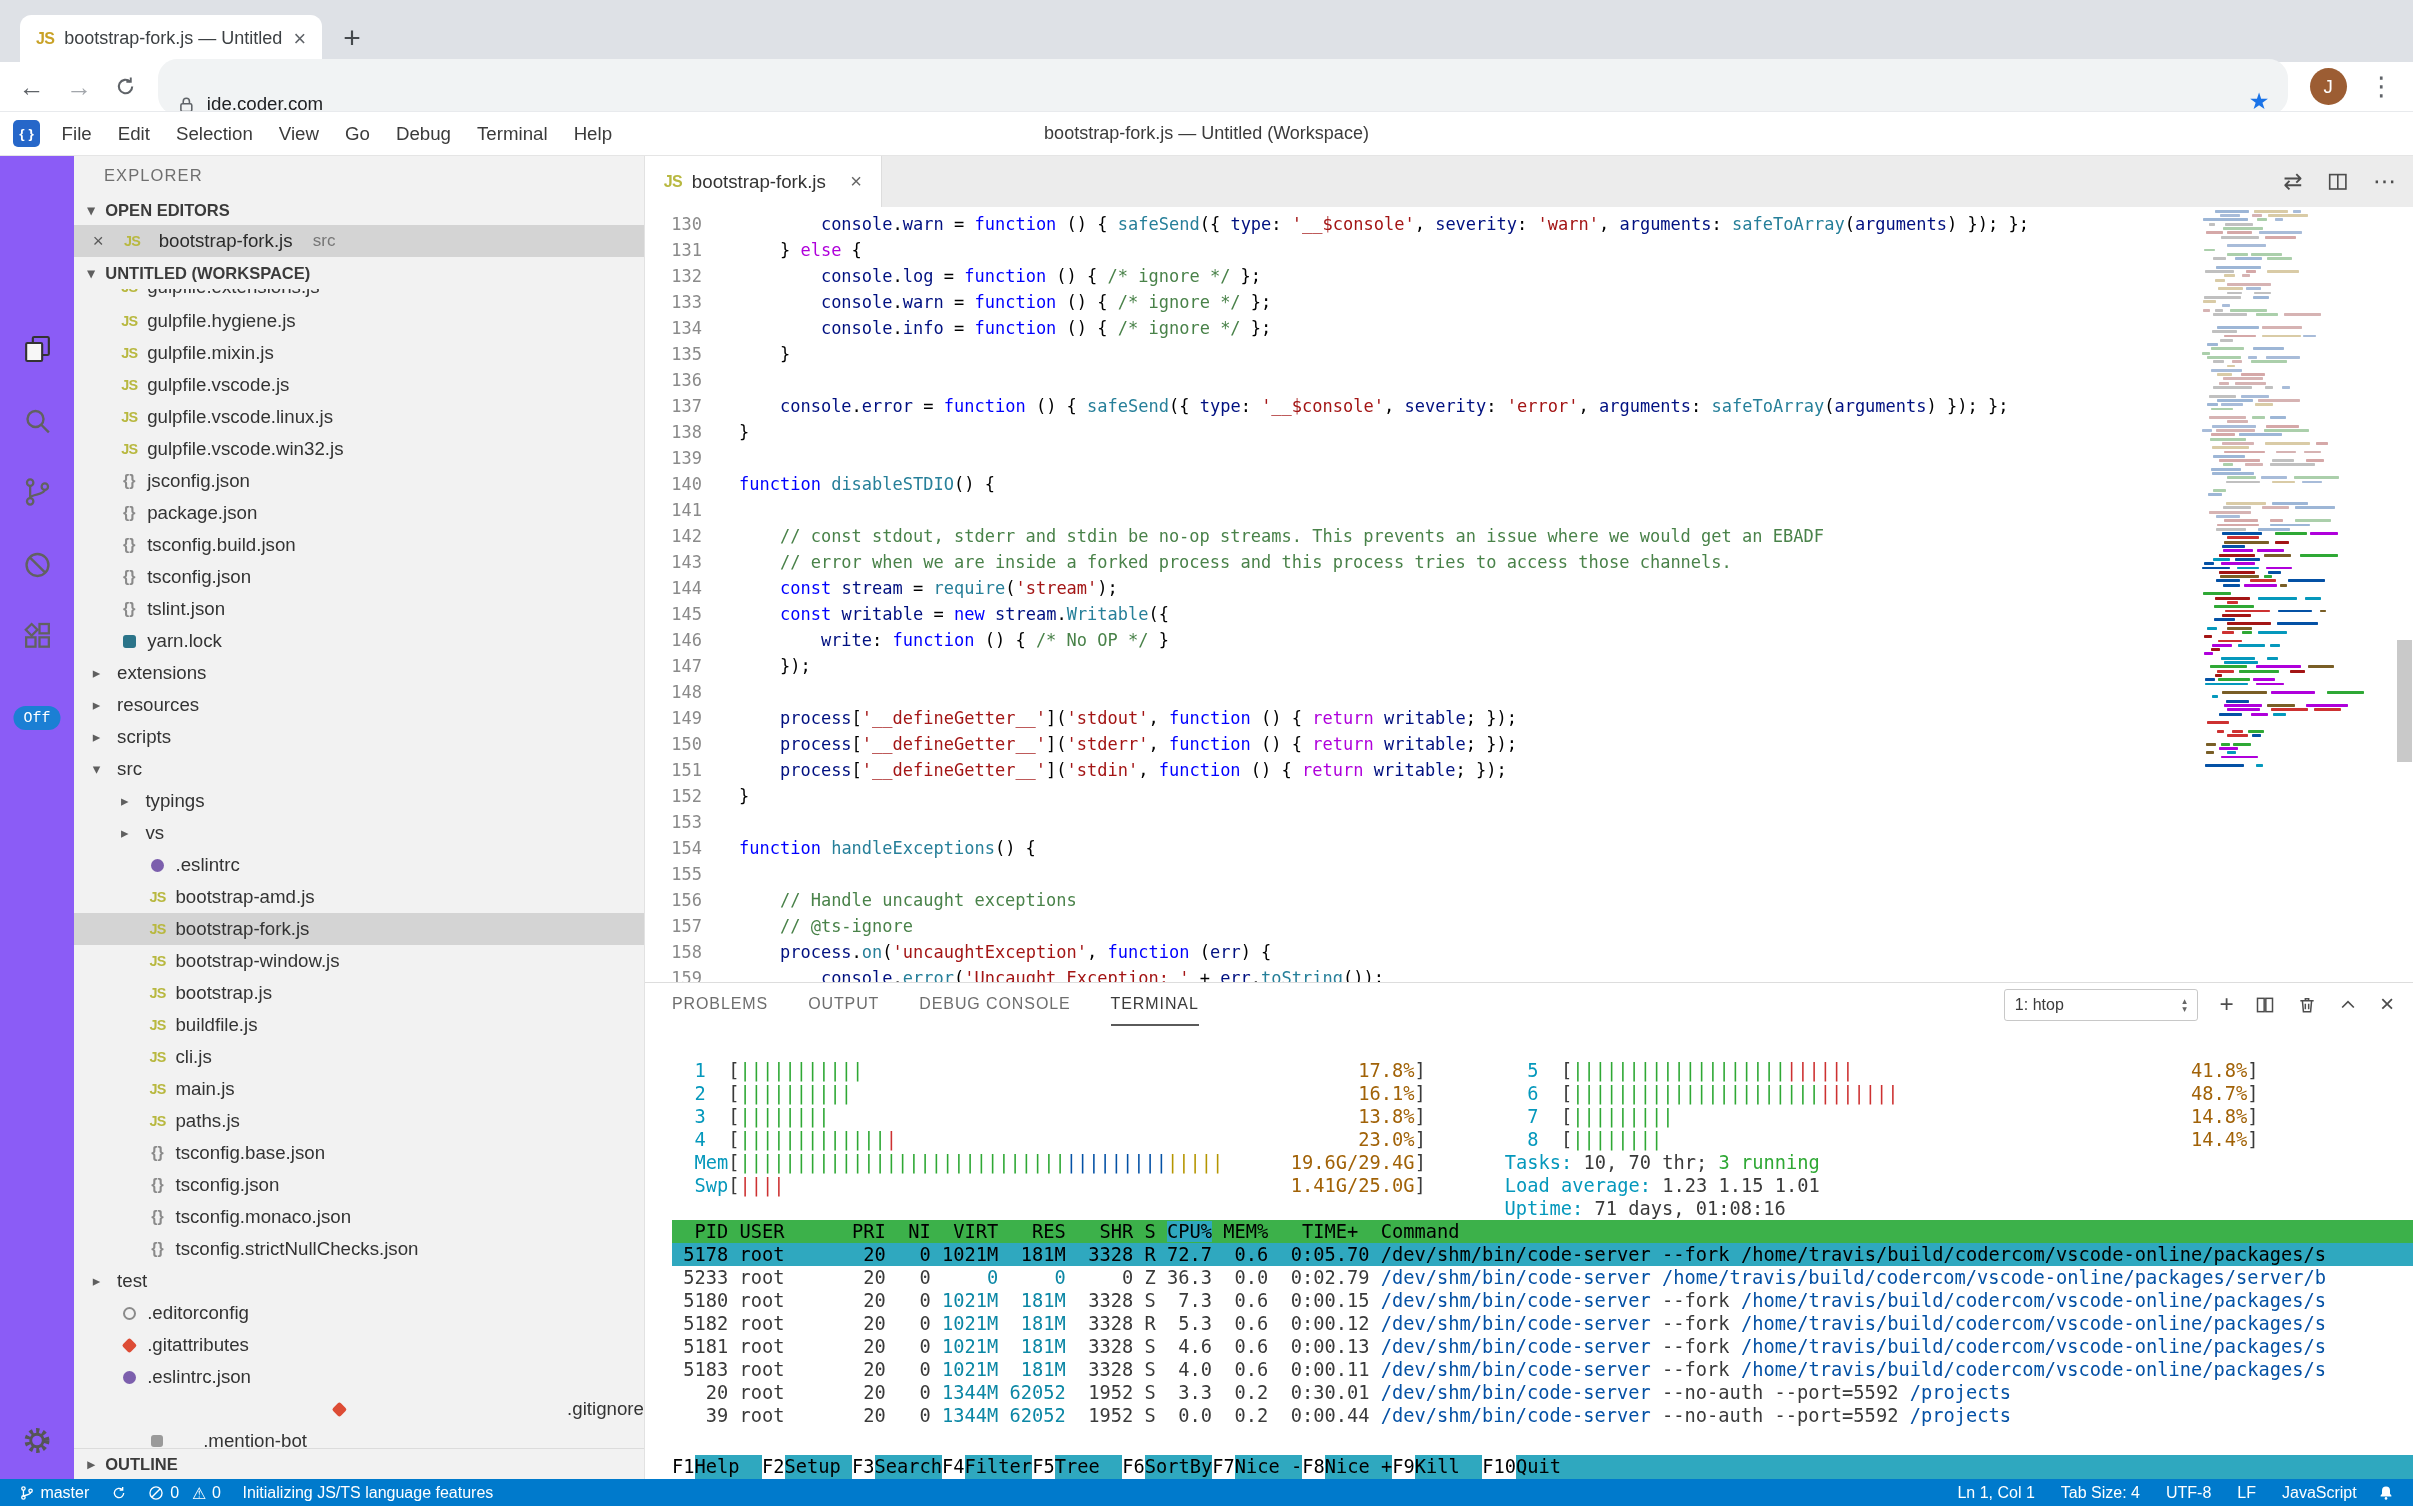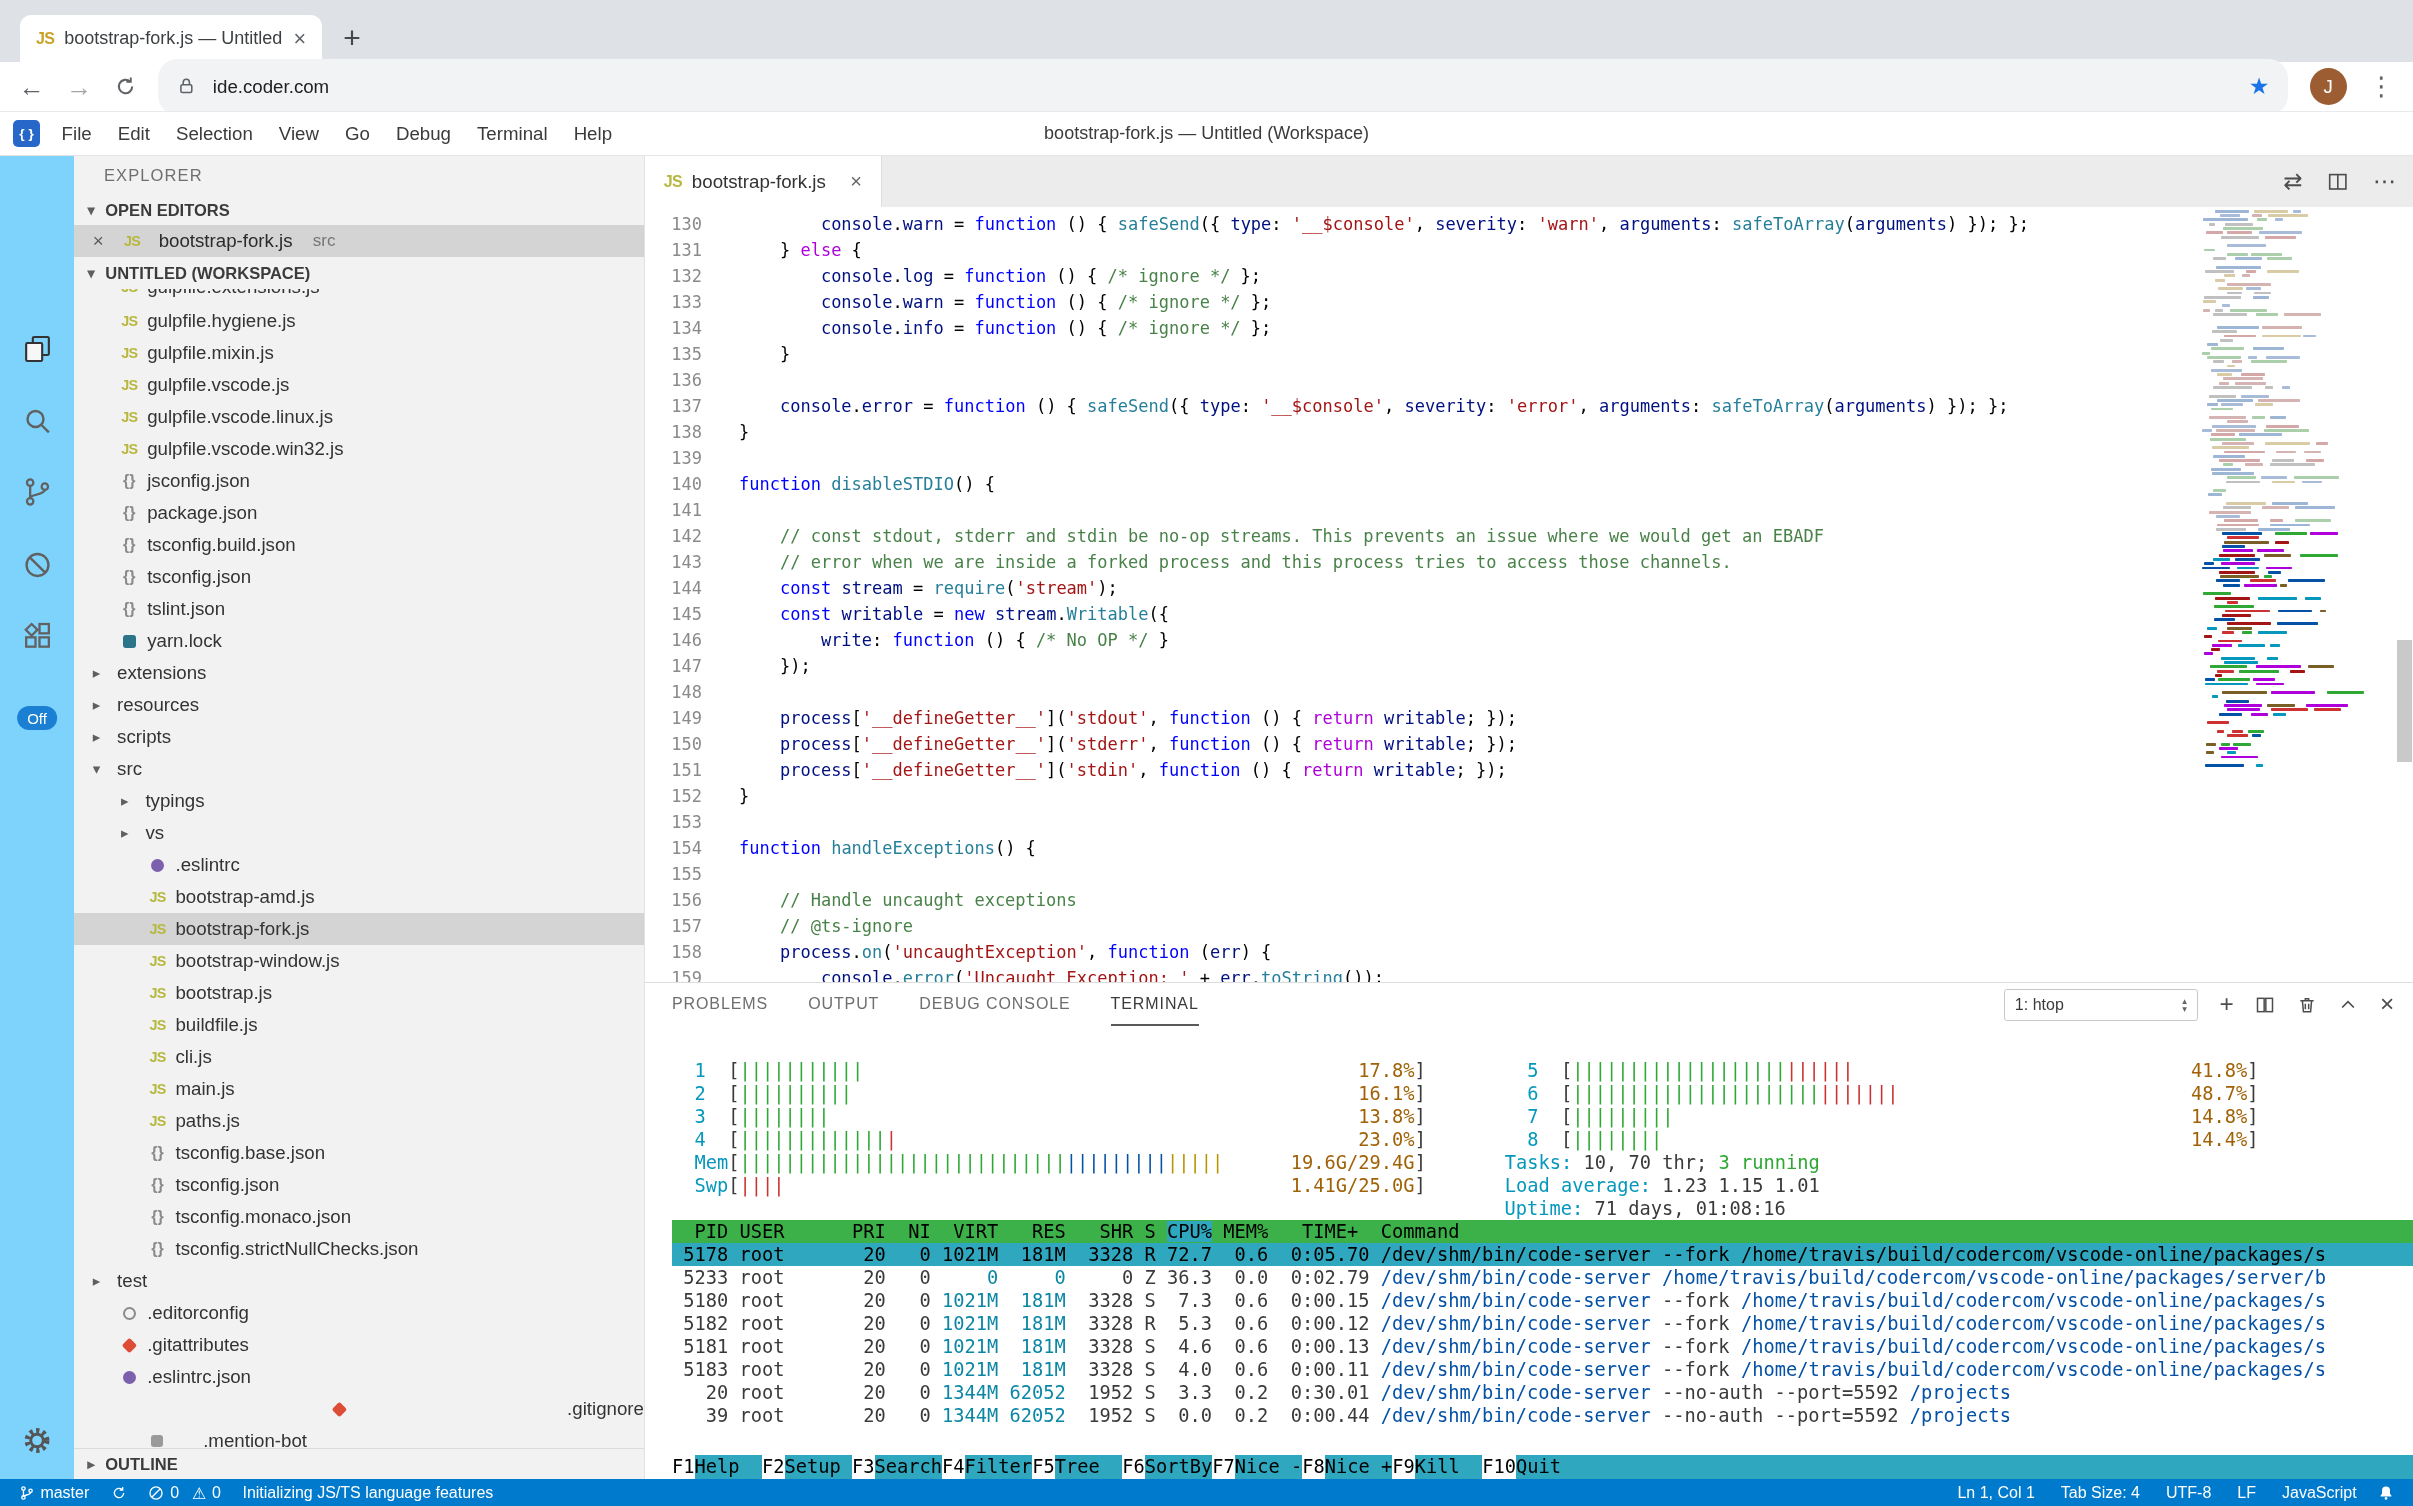--- a/index.html
+++ b/index.html
@@ -12,39 +12,39 @@
     display:flex; align-items:center; padding:0 16px; gap:10px; }
   .fav-js { color:#c9a227; font-weight:bold; font-size:16px; letter-spacing:-0.7px; }
   .btab-title { flex:1; font-size:18px; color:#3c4043; white-space:nowrap; overflow:hidden; }
   .btab-close { font-size:21.6px; color:#5f6368; }
   .newtab { width:40px; height:40px; margin:0 0 4.3px 10px; display:flex; align-items:center; justify-content:center;
     font-size:30px; color:#45494d; border-radius:50%; }
 
   .navbar { height:49px; background:#fff; display:flex; align-items:center; padding:0 18.7px; gap:21.6px; }
   .nav-ic { font-size:26px; color:#5f6368; line-height:1; }
   .nav-ic.dim { color:#a2a6ab; }
-  .omnibox { flex:1; height:56px; background:#f1f3f4; border-radius:19.4px; display:flex; align-items:center;
-    padding:0 18.7px; gap:17px; font-size:18.7px; color:#202124; }
+  .omnibox { flex:1; height:56px; background:#f1f3f4; border-radius:19.4px; display:flex; align-items:flex-end;
+    padding:0 18.7px; gap:11px; font-size:18.7px; color:#202124; }
   .star { margin-left:auto; color:#1a73e8; font-size:23px; }
   .avatar { width:37px; height:37px; border-radius:50%; background:#9c5d33; color:#fff;
     display:flex; align-items:center; justify-content:center; font-size:18.7px; }
   .kebab { font-size:26px; color:#5f6368; }
 
   
   .menubar { height:45px; background:#fff; border-top:0.7px solid #e8eaed; border-bottom:0.7px solid #e5e5e5;
     display:flex; align-items:center; padding-left:13px; position:relative; }
   .vslogo { width:27px; height:27px; border-radius:5px; background:#2667c9; color:#fff; font-weight:bold;
     display:flex; align-items:center; justify-content:center; font-size:13.7px; margin-right:8.6px; }
   .menu-item { padding:0 13px; font-size:18.7px; color:#3b3b3b; }
   .win-title { position:absolute; left:50%; transform:translateX(-50%); font-size:18px; color:#3b3b3b; white-space:nowrap; }
 
   
   .workbench { display:flex; height:1323px; }
 
-  .activitybar { width:74px; background:#7dd3fc; position:relative; flex:none; }
+  .activitybar { width:74px; background:#8b5cf6; position:relative; flex:none;font-family:Liberation Mono, monospace; }
   .ab-item { position:absolute; left:50%; transform:translateX(-50%); width:43px; height:43px;
     display:flex; align-items:center; justify-content:center; }
   .off-pill { background:#1b7fd4; color:#fff; border-radius:13px; font-size:15px; padding:3.6px 10px;
     position:absolute; left:50%; transform:translateX(-50%); }
 
   .sidebar { width:571px; flex:none; background:#f2f2f2; border-right:0.7px solid #e2e2e2;
     display:flex; flex-direction:column; }
   .s-title { height:39px; display:flex; align-items:center; padding-left:30px; font-size:16.5px; color:#6f6f6f; letter-spacing:1.1px; }
   .s-sec { height:30px; display:flex; align-items:center; padding-left:8.6px; gap:5.7px;
     font-weight:bold; font-size:16.5px; color:#3b3b3b; flex:none; }

